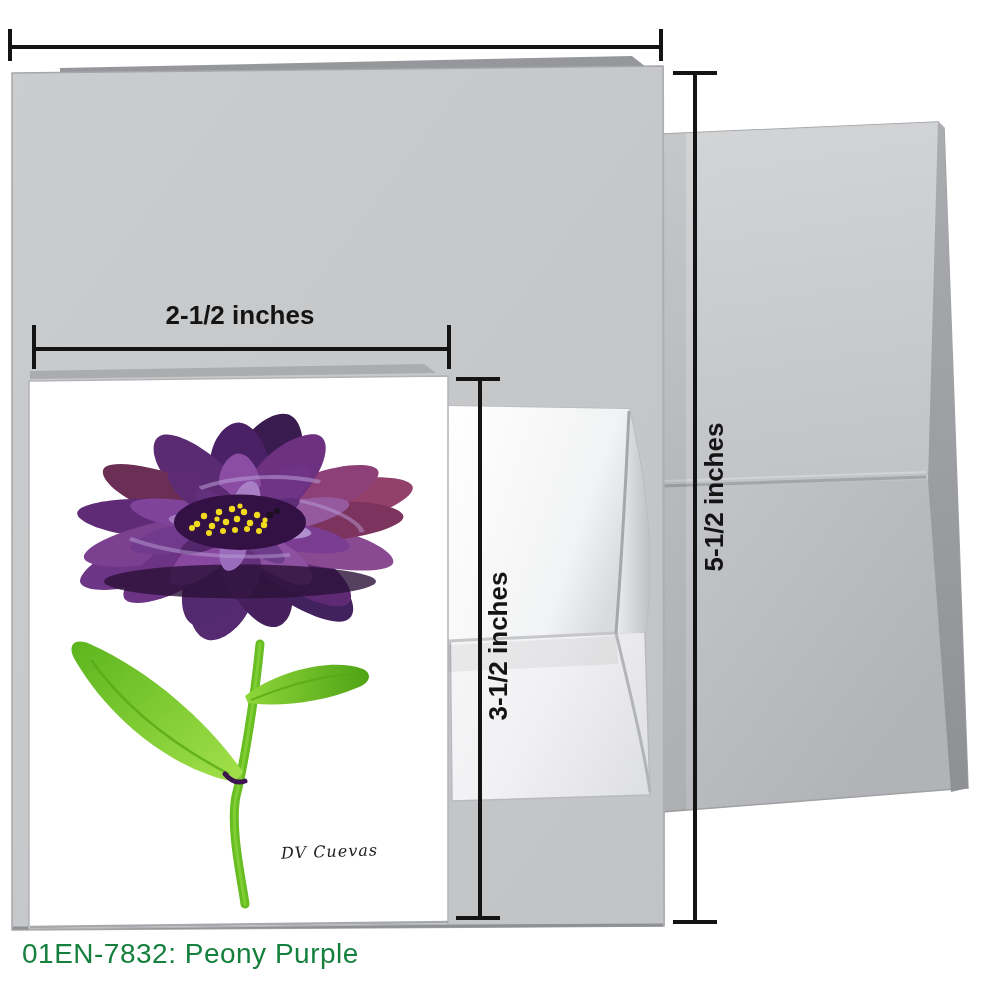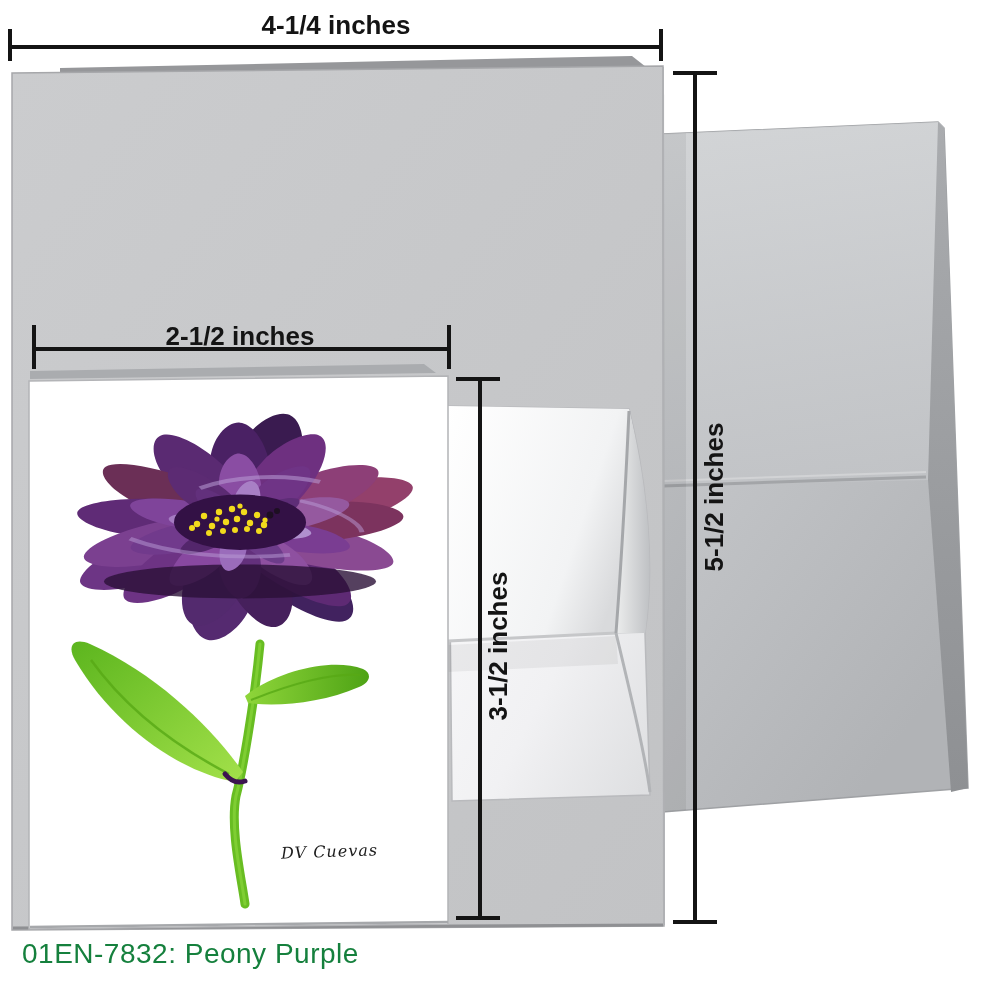--- a/index.html
+++ b/index.html
@@ -193,28 +193,27 @@
         <circle cx="248" cy="135" r="3" fill="#1d0f22"></circle>
       </g>
     </svg>
     <div class="signature">DV Cuevas</div>
   </div>
 
   <div class="dim">
     <div class="dline" style="left:8px;top:45px;width:655px;height:4px"></div>
     <div class="dline" style="left:8px;top:29px;width:4px;height:32px"></div>
     <div class="dline" style="left:659px;top:29px;width:4px;height:32px"></div>
-    <div class="dim-label" style="left:186px;top:10px;width:300px">4-1/4 inches</div>
   </div>
 
   <div class="dim">
     <div class="dline" style="left:32px;top:347px;width:419px;height:4px"></div>
     <div class="dline" style="left:32px;top:325px;width:4px;height:44px"></div>
     <div class="dline" style="left:447px;top:325px;width:4px;height:44px"></div>
-    <div class="dim-label" style="left:90px;top:321px;width:300px">2-1/2 inches</div>
+    <div class="dim-label" style="left:90px;top:300px;width:300px">2-1/2 inches</div>
   </div>
 
   <div class="dim">
     <div class="dline" style="left:693px;top:73px;width:4px;height:851px"></div>
     <div class="dline" style="left:673px;top:71px;width:44px;height:4px"></div>
     <div class="dline" style="left:673px;top:920px;width:44px;height:4px"></div>
     <div class="dim-label rot" style="left:564px;top:482px;width:300px">5-1/2 inches</div>
   </div>
 
   <div class="dim">

